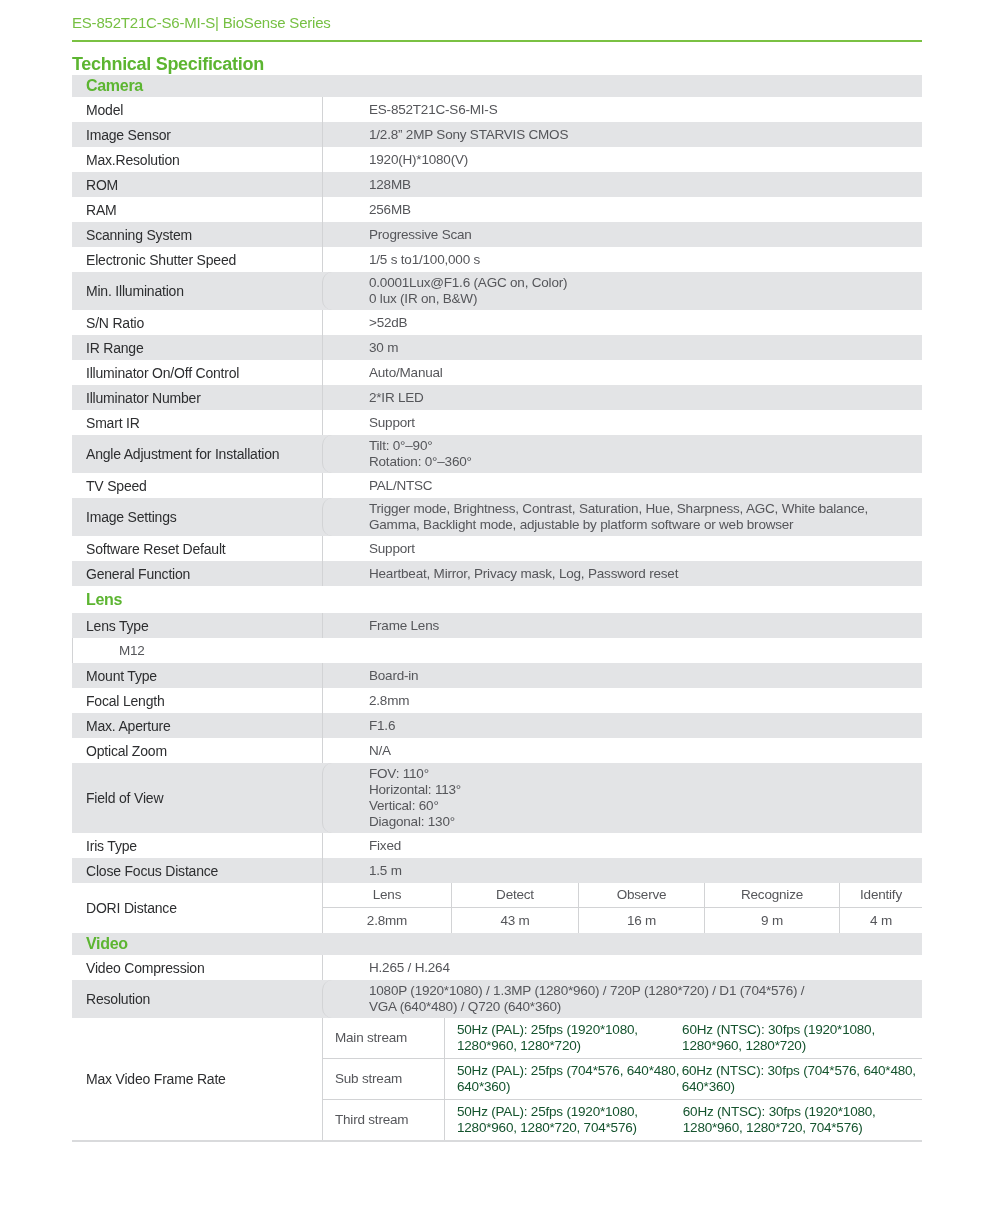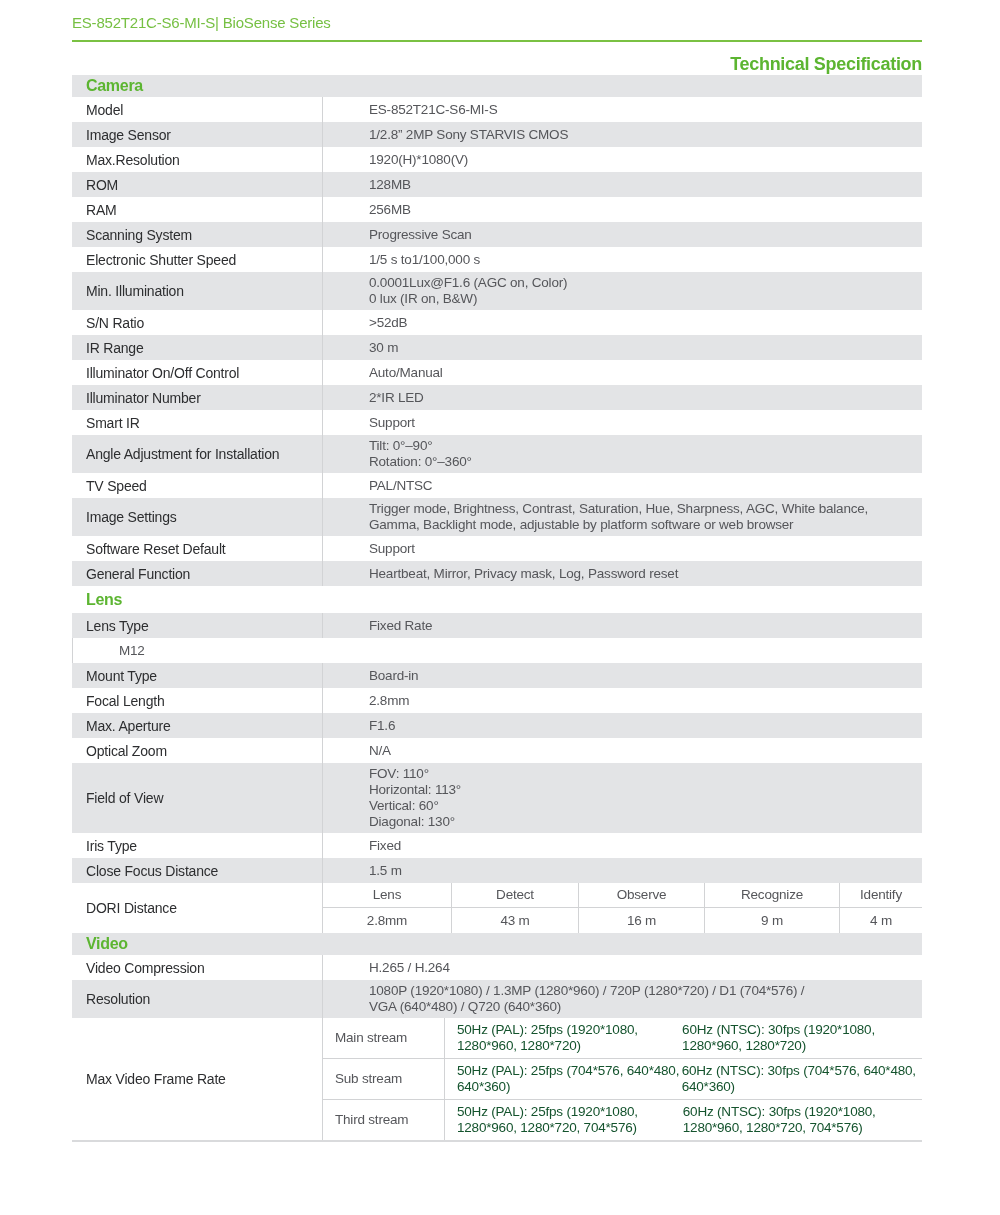--- a/index.html
+++ b/index.html
@@ -3,21 +3,21 @@
 <meta charset="utf-8">
 <style>
   html,body { margin:0; padding:0; background:#ffffff; }
   .page {
     width:1000px; height:1215px; background:#ffffff; position:relative;
     font-family:"Liberation Sans", sans-serif; letter-spacing:-0.2px;
     overflow:hidden; box-sizing:border-box; padding:14px 78px 0 72px;
   }
   .doc-code { color:#76c043; font-size:15px; font-weight:400; }
   .green-rule { border:none; border-top:2px solid #7ac143; margin:9px 0 0 0; }
-  .doc-title { color:#5cb531; font-size:18px; font-weight:700; margin-top:12px; letter-spacing:-0.3px;text-align:right; }
+  .doc-title { color:#5cb531; font-size:18px; font-weight:700; margin-top:12px; letter-spacing:-0.3px; }
 
   .spec-table { border-bottom:2px solid #d9dadc; }
 
   .section-heading {
     display:flex; align-items:center; padding-left:14px;
     color:#5cb531; font-size:16px; font-weight:700; letter-spacing:-0.3px;
   }
   .section-heading.gray { background:#e3e4e6; min-height:22px; }
   .section-heading.white { background:#ffffff; min-height:27px; }
 
@@ -25,21 +25,21 @@
   .row.gray { background:#e3e4e6; }
   .cell { display:flex; flex-direction:column; justify-content:center; box-sizing:border-box; }
   .cell.label {
     width:250px; flex:0 0 250px; padding:3px 4px 3px 14px;
     color:#2d2e30; font-size:14px;
   }
   .cell.value {
     flex:1; border-left:1px solid #d2d3d5; padding:3px 10px 3px 46px;
     color:#55565a; font-size:13.5px; line-height:16px;
   }
-  .multi { padding-top:6px; padding-bottom:6px; }
+  .multi { padding-top:6px; padding-bottom:6px;border-radius:10px; }
   .vline { display:block; }
 
   
   .cell.value.subtable { padding:0; }
   .dori-grid { display:grid; grid-template-columns:128px 127px 126px 135px auto; }
   .dori-cell {
     display:flex; align-items:center; justify-content:center;
     height:25px; font-size:13.5px; color:#55565a; box-sizing:border-box;
     border-left:1px solid #d2d3d5;
   }
@@ -165,21 +165,21 @@
 
     <div class="row gray">
       <div class="cell label">General Function</div>
       <div class="cell value">Heartbeat, Mirror, Privacy mask, Log, Password reset</div>
     </div>
 
     <div class="section-heading white">Lens</div>
 
     <div class="row gray">
       <div class="cell label">Lens Type</div>
-      <div class="cell value">Fixed Rate</div>
+      <div class="cell value">Frame Lens</div>
     </div>
 
     <div class="row">
       <div class="cell value">M12</div>
     </div>
 
     <div class="row gray">
       <div class="cell label">Mount Type</div>
       <div class="cell value">Board-in</div>
     </div>

